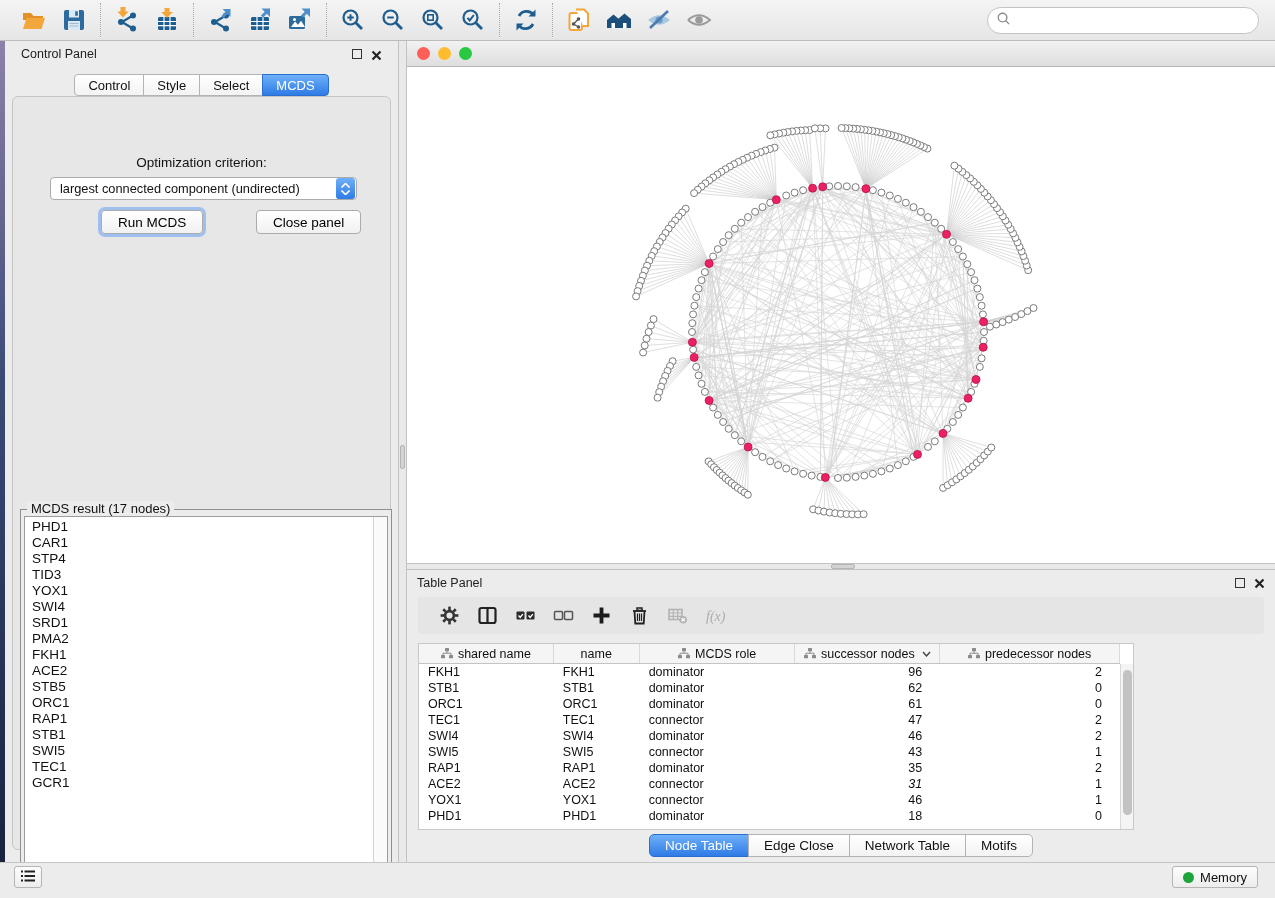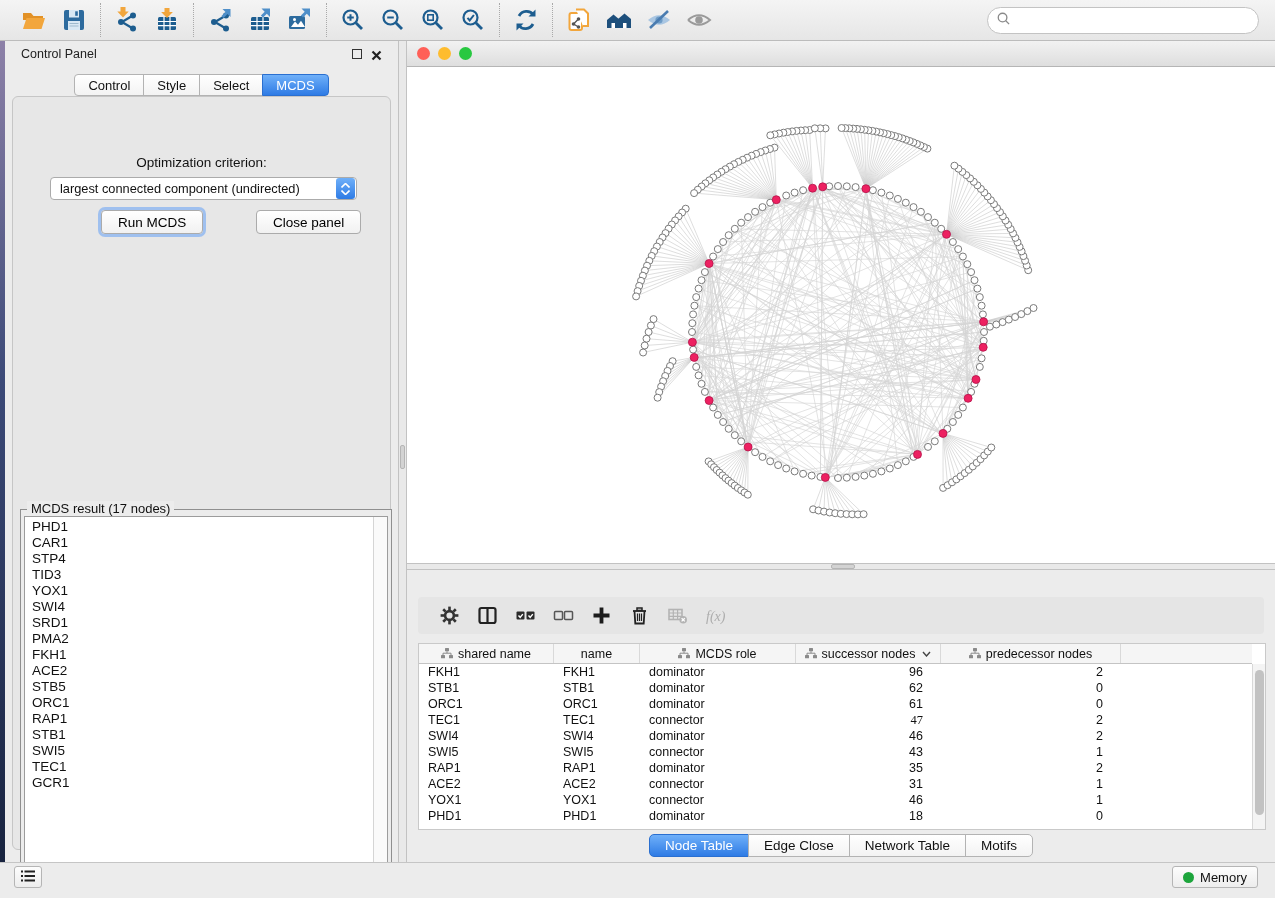--- a/index.html
+++ b/index.html
@@ -81,21 +81,21 @@
 
   
   #table-panel { left:407px; top:570px; width:868px; height:292px; background:#ececec; }
   #tp-header { position:absolute; left:0; top:0; right:0; height:25px; display:flex; align-items:center; padding:0 10px; }
   #tp-toolbar { position:absolute; left:11px; top:27px; width:846px; height:37px; background:#e5e5e5;
     border-radius:4px; display:flex; align-items:center; padding-left:14px; gap:4px; }
   .tp-btn { width:34px; height:30px; display:flex; align-items:center; justify-content:center; cursor:pointer; }
   .tp-btn.disabled { cursor:default; }
   .tp-btn svg { width:21px; height:21px; }
 
-  #node-table { position:absolute; left:11px; top:73px; width:848px; height:187px; background:#fff; border:1px solid #c9c9c9; }
+  #node-table { position:absolute; left:11px; top:73px; width:716px; height:187px; background:#fff; border:1px solid #c9c9c9; }
   #nt-headrow { position:absolute; left:0; top:0; right:13px; height:20px; display:flex;
     background:#f5f5f5; border-bottom:1px solid #c4c4c4; }
   .nt-th { display:flex; align-items:center; justify-content:center; gap:5px; font-size:12.5px; color:#111;
     border-right:1px solid #d9d9d9; height:100%; cursor:pointer; }
   .nt-th svg.type { width:12px; height:11px; }
   .nt-th svg.sortc { width:9px; height:6px; margin-left:2px; }
   #nt-body { position:absolute; left:0; top:20px; right:13px; bottom:0; overflow:hidden; }
   .nt-tr { display:flex; height:16px; align-items:center; font-size:12.5px; }
   .nt-td { overflow:hidden; white-space:nowrap; }
   .nt-td.l { padding-left:9px; text-align:left; }
@@ -1086,20 +1086,29 @@
         </g>
     </svg>
     </div>
 </div>
 
 <div id="hsplit" class="abs">
     <div id="hsplit-handle"></div>
   </div>
 
 <div id="table-panel" class="abs">
+  <div id="tp-header">
+    <span class="panel-title">Table Panel</span>
+    <span class="win-btns">
+      <span class="float-box"></span>
+      <span class="close-x"><svg viewBox="0 0 11 11">
+            <path d="M1.5 1.5 L9.5 9.5 M9.5 1.5 L1.5 9.5" stroke="#222" stroke-width="2.2"></path>
+          </svg></span>
+    </span>
+  </div>
   <div id="tp-toolbar">
       <span class="tp-btn">
         <svg viewBox="0 0 21 21" xmlns="http://www.w3.org/2000/svg">
           <circle cx="10.5" cy="10.5" r="4.4" fill="none" stroke="#333" stroke-width="2.6"></circle>
           <line x1="10.5" y1="1.6" x2="10.5" y2="5" stroke="#333" stroke-width="2.6" transform="rotate(0 10.5 10.5)"></line>
           <line x1="10.5" y1="1.6" x2="10.5" y2="5" stroke="#333" stroke-width="2.6" transform="rotate(45 10.5 10.5)"></line>
           <line x1="10.5" y1="1.6" x2="10.5" y2="5" stroke="#333" stroke-width="2.6" transform="rotate(90 10.5 10.5)"></line>
           <line x1="10.5" y1="1.6" x2="10.5" y2="5" stroke="#333" stroke-width="2.6" transform="rotate(135 10.5 10.5)"></line>
           <line x1="10.5" y1="1.6" x2="10.5" y2="5" stroke="#333" stroke-width="2.6" transform="rotate(180 10.5 10.5)"></line>
           <line x1="10.5" y1="1.6" x2="10.5" y2="5" stroke="#333" stroke-width="2.6" transform="rotate(225 10.5 10.5)"></line>
@@ -1227,21 +1236,21 @@
           <div class="nt-td l" style="width: 135px;">ORC1</div>
           <div class="nt-td l" style="width: 86px;">ORC1</div>
           <div class="nt-td l" style="width: 156px;">dominator</div>
           <div class="nt-td r" style="width: 145px;">61</div>
           <div class="nt-td r" style="width: 180px;">0</div>
         </div>
         <div class="nt-tr">
           <div class="nt-td l" style="width: 135px;">TEC1</div>
           <div class="nt-td l" style="width: 86px;">TEC1</div>
           <div class="nt-td l" style="width: 156px;">connector</div>
-          <div class="nt-td r" style="width: 145px; font-family: Liberation Serif, serif;">47</div>
+          <div class="nt-td r" style="width: 145px;">47</div>
           <div class="nt-td r" style="width: 180px;">2</div>
         </div>
         <div class="nt-tr">
           <div class="nt-td l" style="width: 135px;">SWI4</div>
           <div class="nt-td l" style="width: 86px;">SWI4</div>
           <div class="nt-td l" style="width: 156px;">dominator</div>
           <div class="nt-td r" style="width: 145px;">46</div>
           <div class="nt-td r" style="width: 180px;">2</div>
         </div>
         <div class="nt-tr">
@@ -1255,21 +1264,21 @@
           <div class="nt-td l" style="width: 135px;">RAP1</div>
           <div class="nt-td l" style="width: 86px;">RAP1</div>
           <div class="nt-td l" style="width: 156px;">dominator</div>
           <div class="nt-td r" style="width: 145px;">35</div>
           <div class="nt-td r" style="width: 180px;">2</div>
         </div>
         <div class="nt-tr">
           <div class="nt-td l" style="width: 135px;">ACE2</div>
           <div class="nt-td l" style="width: 86px;">ACE2</div>
           <div class="nt-td l" style="width: 156px;">connector</div>
-          <div class="nt-td r" style="width: 145px;">31</div>
+          <div class="nt-td r" style="width: 145px; font-style: italic;">31</div>
           <div class="nt-td r" style="width: 180px;">1</div>
         </div>
         <div class="nt-tr">
           <div class="nt-td l" style="width: 135px;">YOX1</div>
           <div class="nt-td l" style="width: 86px;">YOX1</div>
           <div class="nt-td l" style="width: 156px;">connector</div>
           <div class="nt-td r" style="width: 145px;">46</div>
           <div class="nt-td r" style="width: 180px;">1</div>
         </div>
         <div class="nt-tr">

